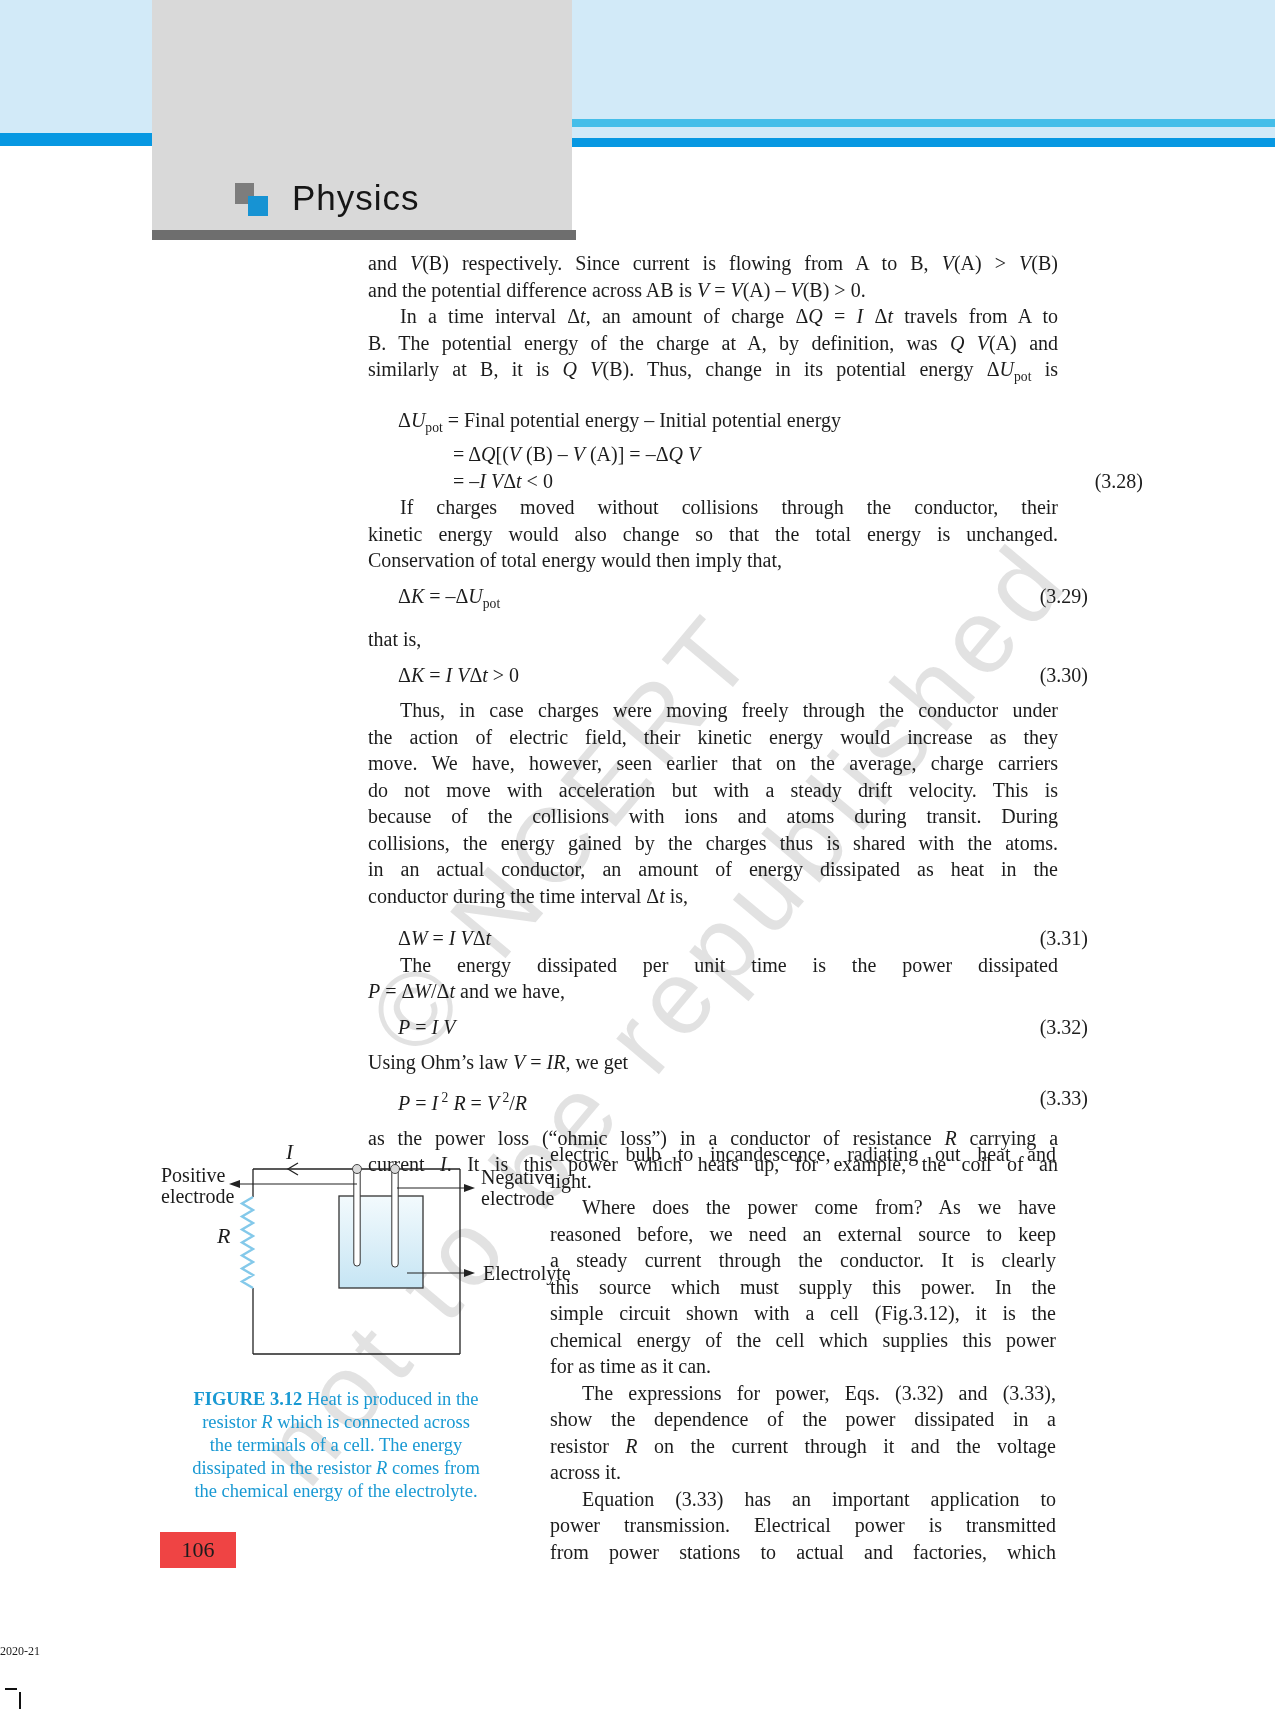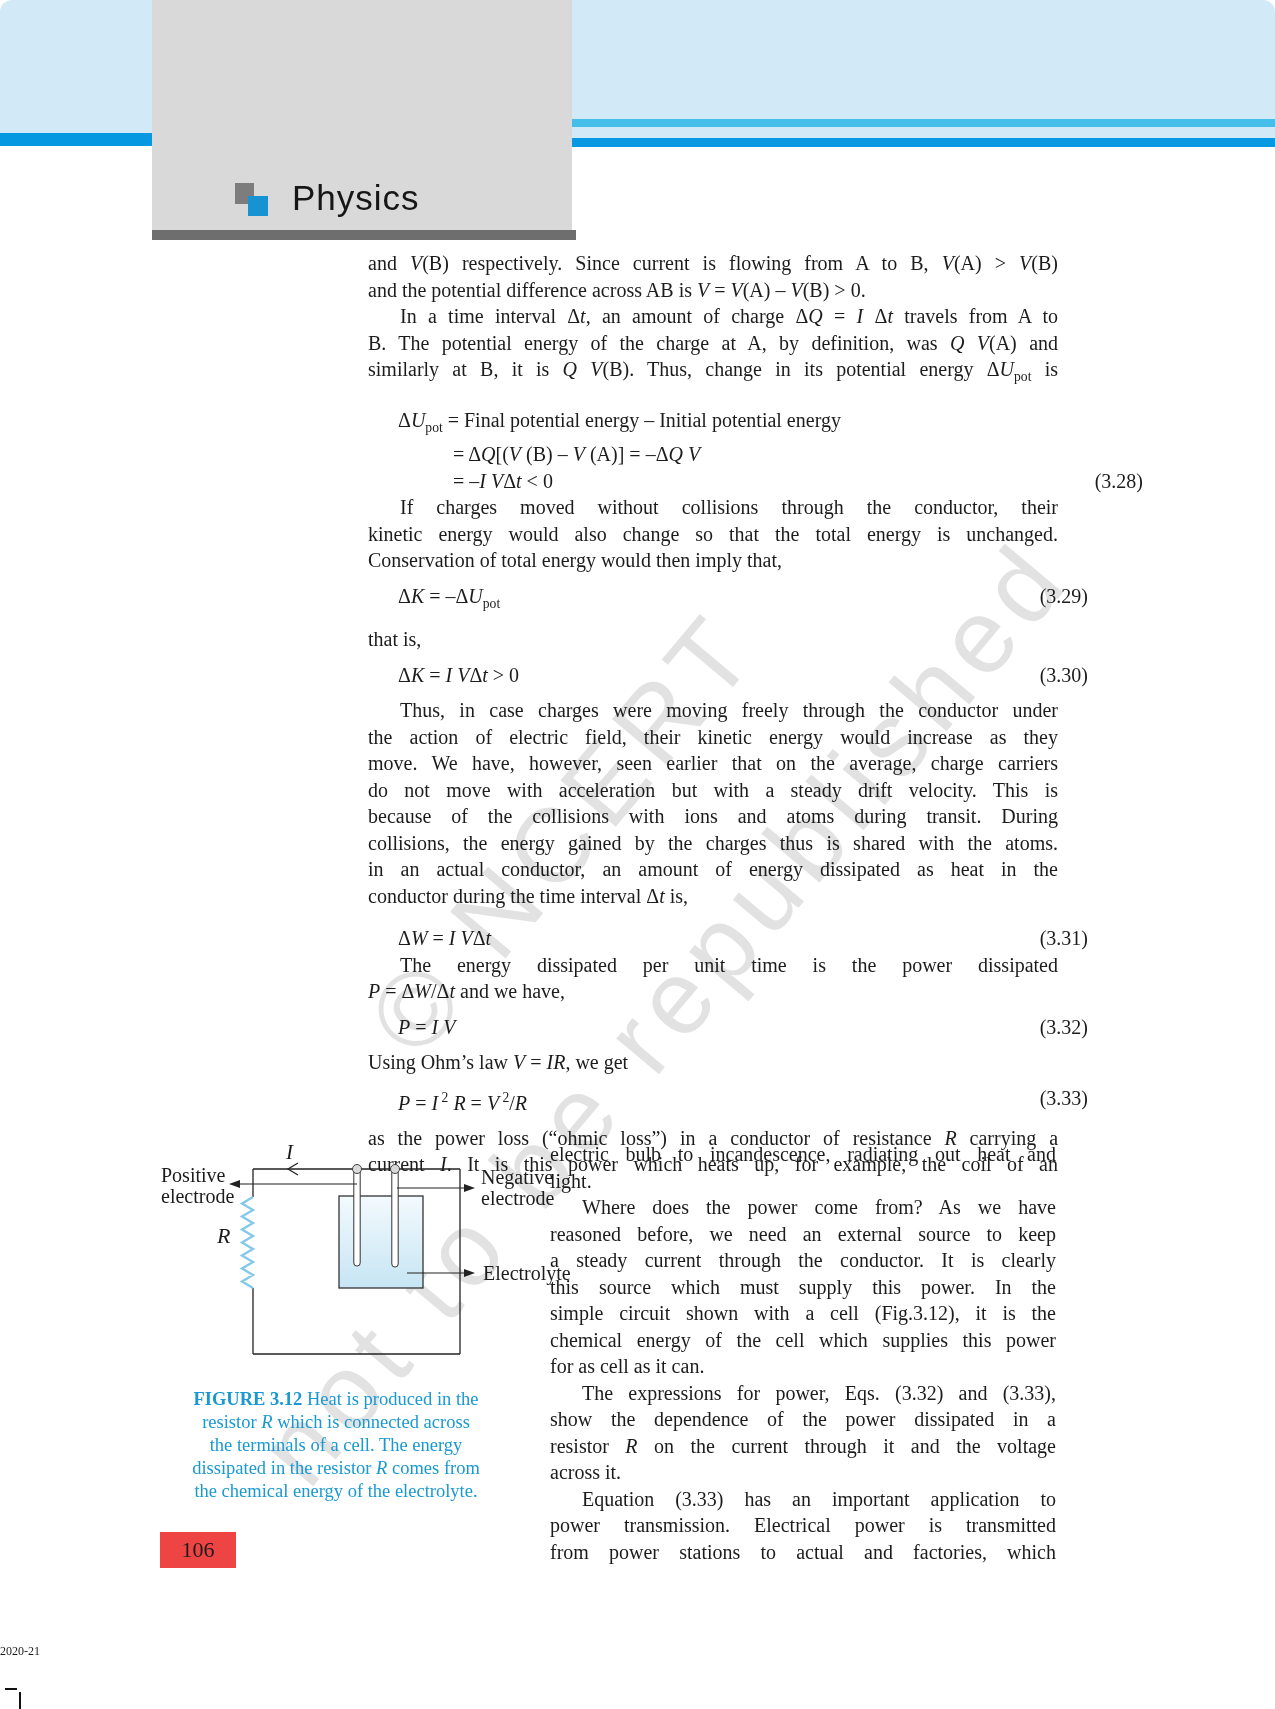--- a/index.html
+++ b/index.html
@@ -1,17 +1,17 @@
 <!DOCTYPE html>
 <html><head>
 <meta charset="utf-8">
 <style>
   html,body{margin:0;padding:0;background:#fff;}
   #page{position:relative;width:1275px;height:1709px;background:#ffffff;overflow:hidden;
-        font-family:"Liberation Serif", serif;color:#1c1c1c;border-radius:12px;}
+        font-family:"Liberation Serif", serif;color:#1c1c1c;}
   
   .band-left{position:absolute;left:0;top:0;width:152px;height:133px;background:#d2eaf8;}
   .stripe-left-dark{position:absolute;left:0;top:133px;width:152px;height:13px;background:#0798e2;}
   .band-right{position:absolute;left:572px;top:0;width:703px;height:138px;background:#d2eaf8;}
   .stripe-right-mid{position:absolute;left:572px;top:119px;width:703px;height:8px;background:#45bee9;}
   .stripe-right-dark{position:absolute;left:572px;top:138px;width:703px;height:9px;background:#0798e2;}
   .panel{position:absolute;left:152px;top:0;width:420px;height:230px;background:#d9d9d9;}
   .panel-bar{position:absolute;left:152px;top:230px;width:424px;height:10px;background:#6e6e6e;}
   .logo-gray{position:absolute;left:235px;top:183px;width:19px;height:21px;background:#7d7d7d;}
   .logo-blue{position:absolute;left:248px;top:196px;width:20px;height:20px;background:#1793d3;}
@@ -199,21 +199,21 @@
       <div class="line pj">
         <span class="lt">this source which must supply this power. In the</span>
       </div>
       <div class="line pj">
         <span class="lt">simple circuit shown with a cell (Fig.3.12), it is the</span>
       </div>
       <div class="line pj">
         <span class="lt">chemical energy of the cell which supplies this power</span>
       </div>
       <div class="line ">
-        <span class="lt">for as cell as it can.</span>
+        <span class="lt">for as time as it can.</span>
       </div>
       <div class="line pj ind">
         <span class="lt">The expressions for power, Eqs. (3.32) and (3.33),</span>
       </div>
       <div class="line pj">
         <span class="lt">show the dependence of the power dissipated in a</span>
       </div>
       <div class="line pj">
         <span class="lt">resistor <i>R</i> on the current through it and the voltage</span>
       </div>

